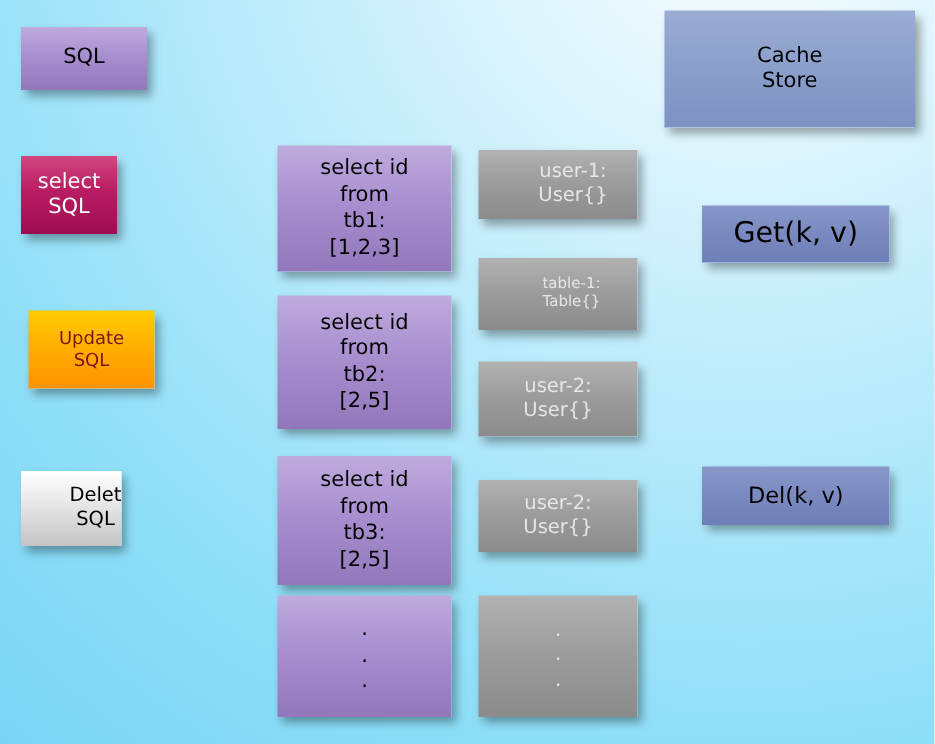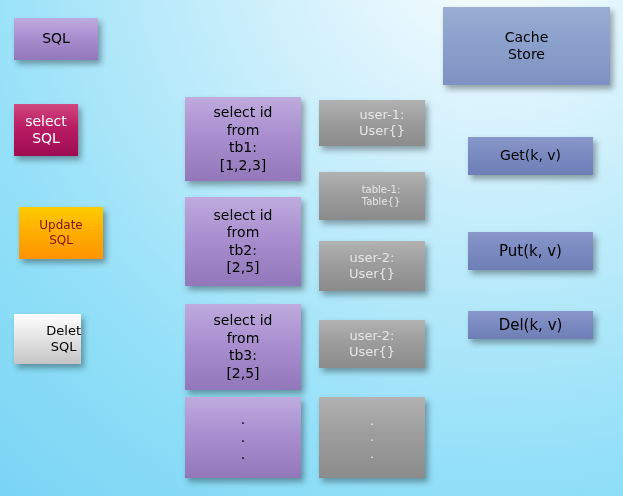--- a/index.html
+++ b/index.html
@@ -48,23 +48,23 @@
   .pos-q3     { left: 185px; top: 304px; width: 116px; height: 86px; font-size: 14px; }
   .pos-qd     { left: 185px; top: 397px; width: 116px; height: 81px; font-size: 14px; }
 
   .pos-e1     { left: 319px; top: 100px; width: 106px; height: 46px; font-size: 13px; padding-left: 20px; }
   .pos-e2     { left: 319px; top: 172px; width: 106px; height: 48px; font-size: 10px; padding-left: 18px; }
   .pos-e3     { left: 319px; top: 241px; width: 106px; height: 50px; font-size: 13px; }
   .pos-e4     { left: 319px; top: 320px; width: 106px; height: 48px; font-size: 13px; }
   .pos-ed     { left: 319px; top: 397px; width: 106px; height: 81px; font-size: 13px; }
 
   .pos-cache  { left: 443px; top: 7px;   width: 167px; height: 78px; font-size: 14px; }
-  .pos-get    { left: 468px; top: 137px; width: 125px; height: 38px; font-size: 14px; }
+  .pos-get    { left: 468px; top: 137px; width: 125px; height: 38px; font-size: 19px; }
   .pos-put    { left: 468px; top: 232px; width: 125px; height: 38px; font-size: 15px; }
-  .pos-del    { left: 468px; top: 311px; width: 125px; height: 28px; font-size: 15px; }
+  .pos-del    { left: 468px; top: 311px; width: 125px; height: 39px; font-size: 15px; }
 </style>
 </head>
 <body>
 
 <div class="canvas">
 
   <div class="box purple pos-sql">
     <span class="lbl">SQL</span>
   </div>
   <div class="box crimson pos-select">
@@ -127,20 +127,17 @@
 .</span>
   </div>
 
   <div class="box slate pos-cache">
     <span class="lbl">Cache
 Store</span>
   </div>
   <div class="box op pos-get">
     <span class="lbl">Get(k, v)</span>
   </div>
-  <div class="box op pos-put">
-    <span class="lbl">Put(k, v)</span>
-  </div>
   <div class="box op pos-del">
     <span class="lbl">Del(k, v)</span>
   </div>
 
 </div>
 
 </body></html>

